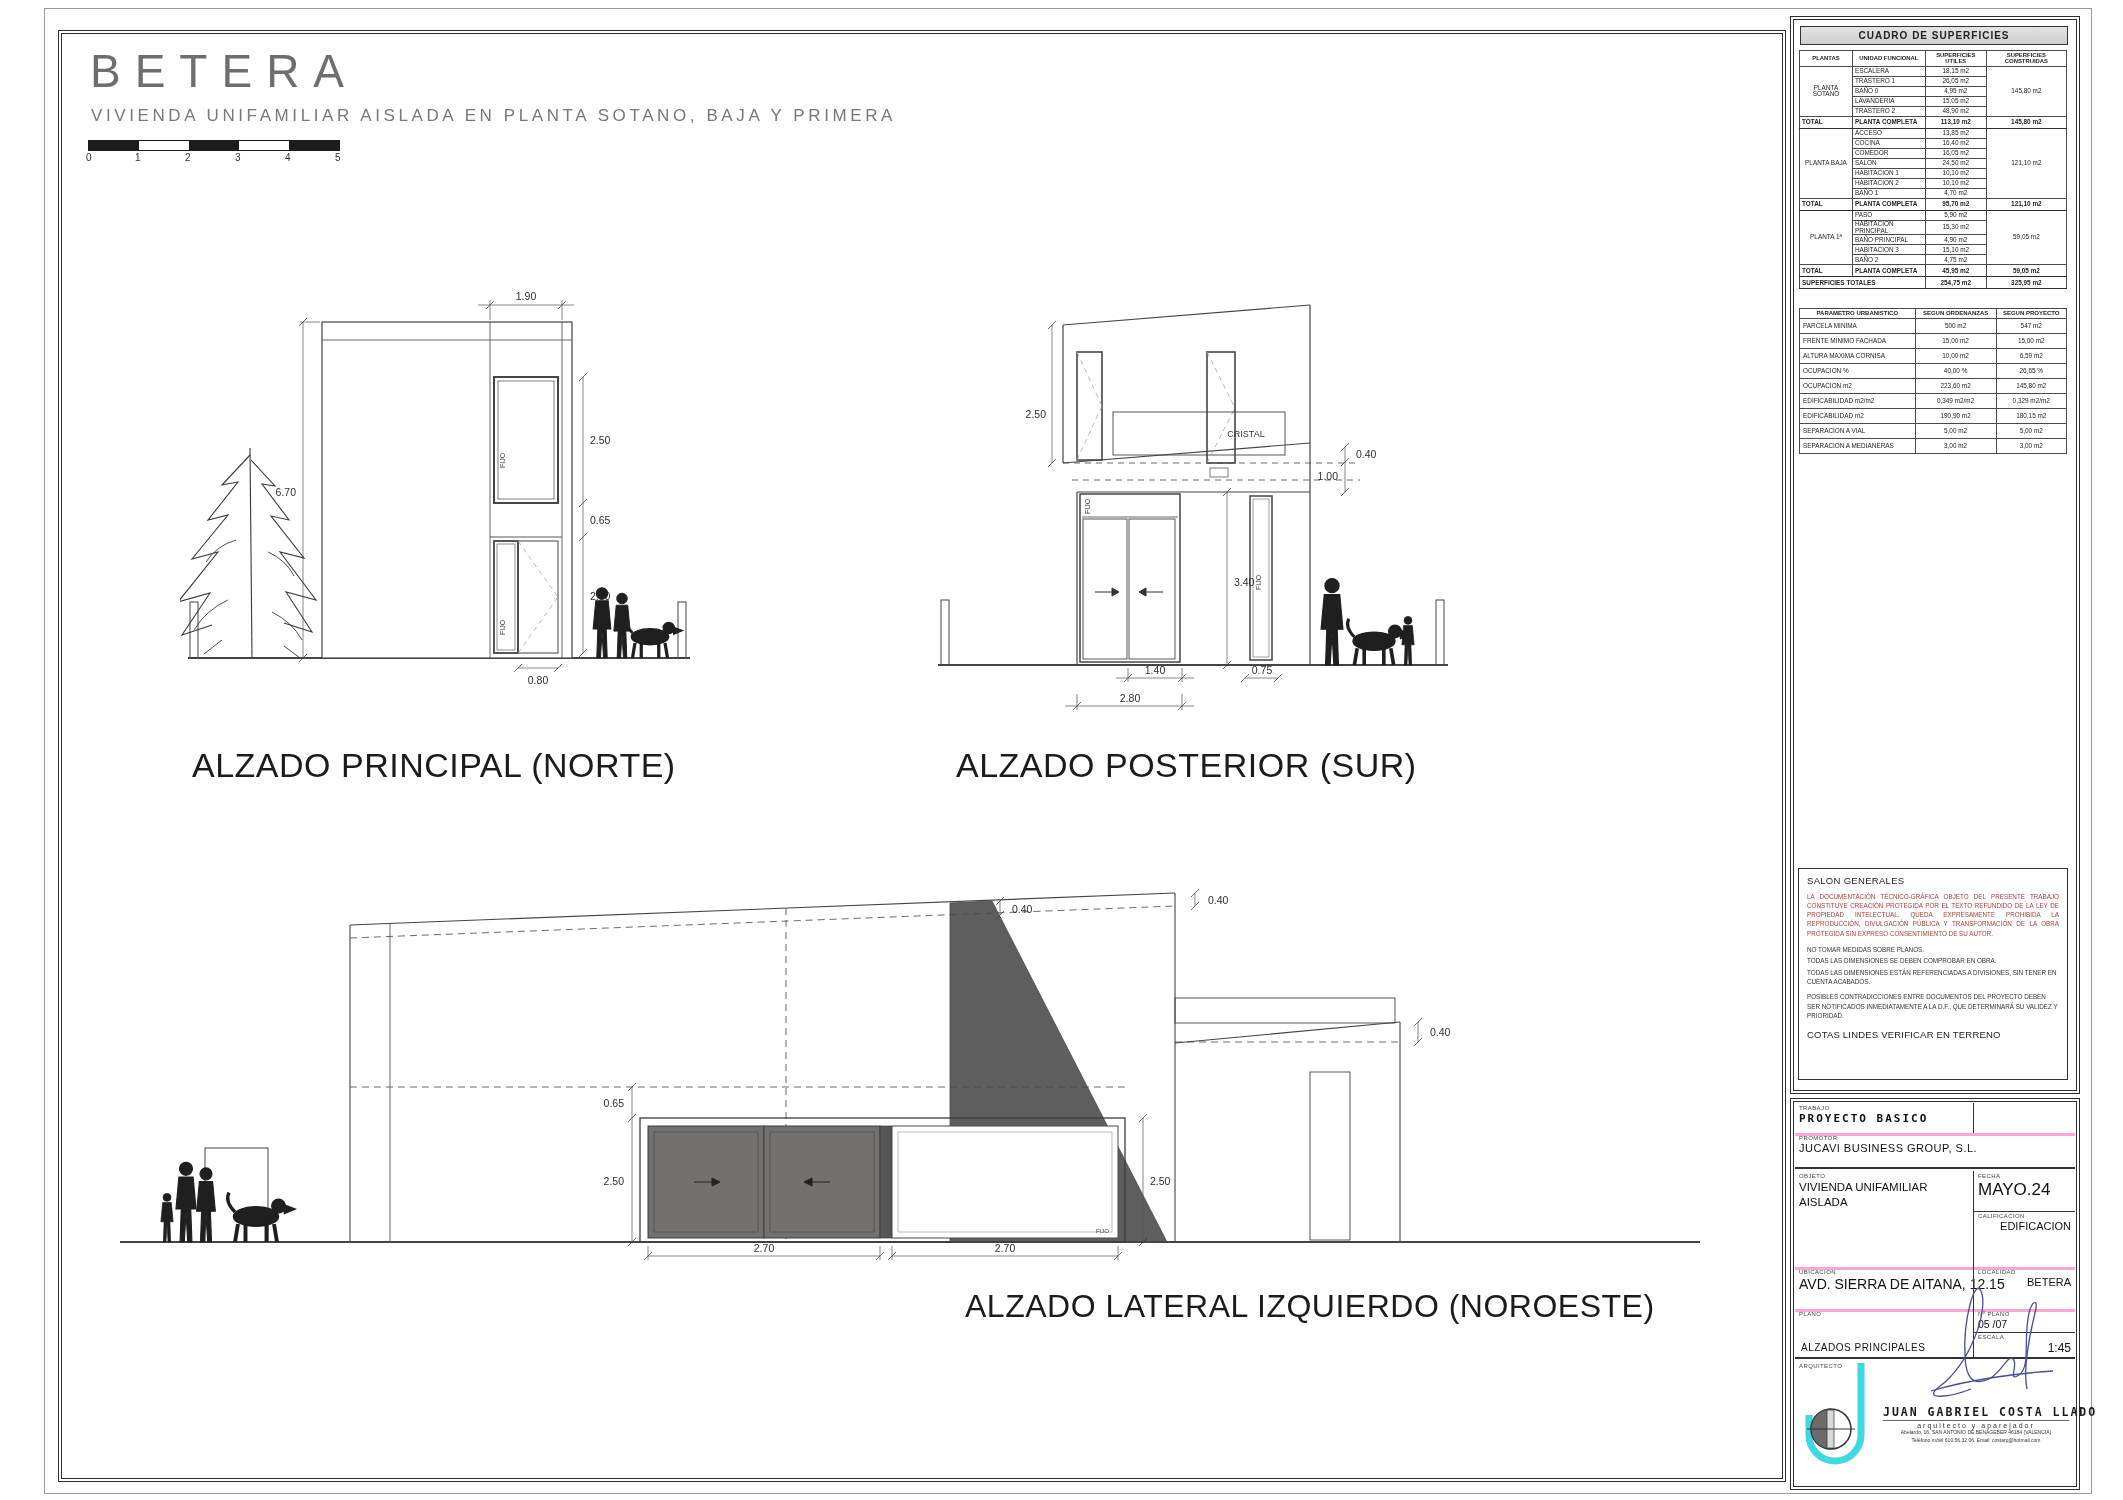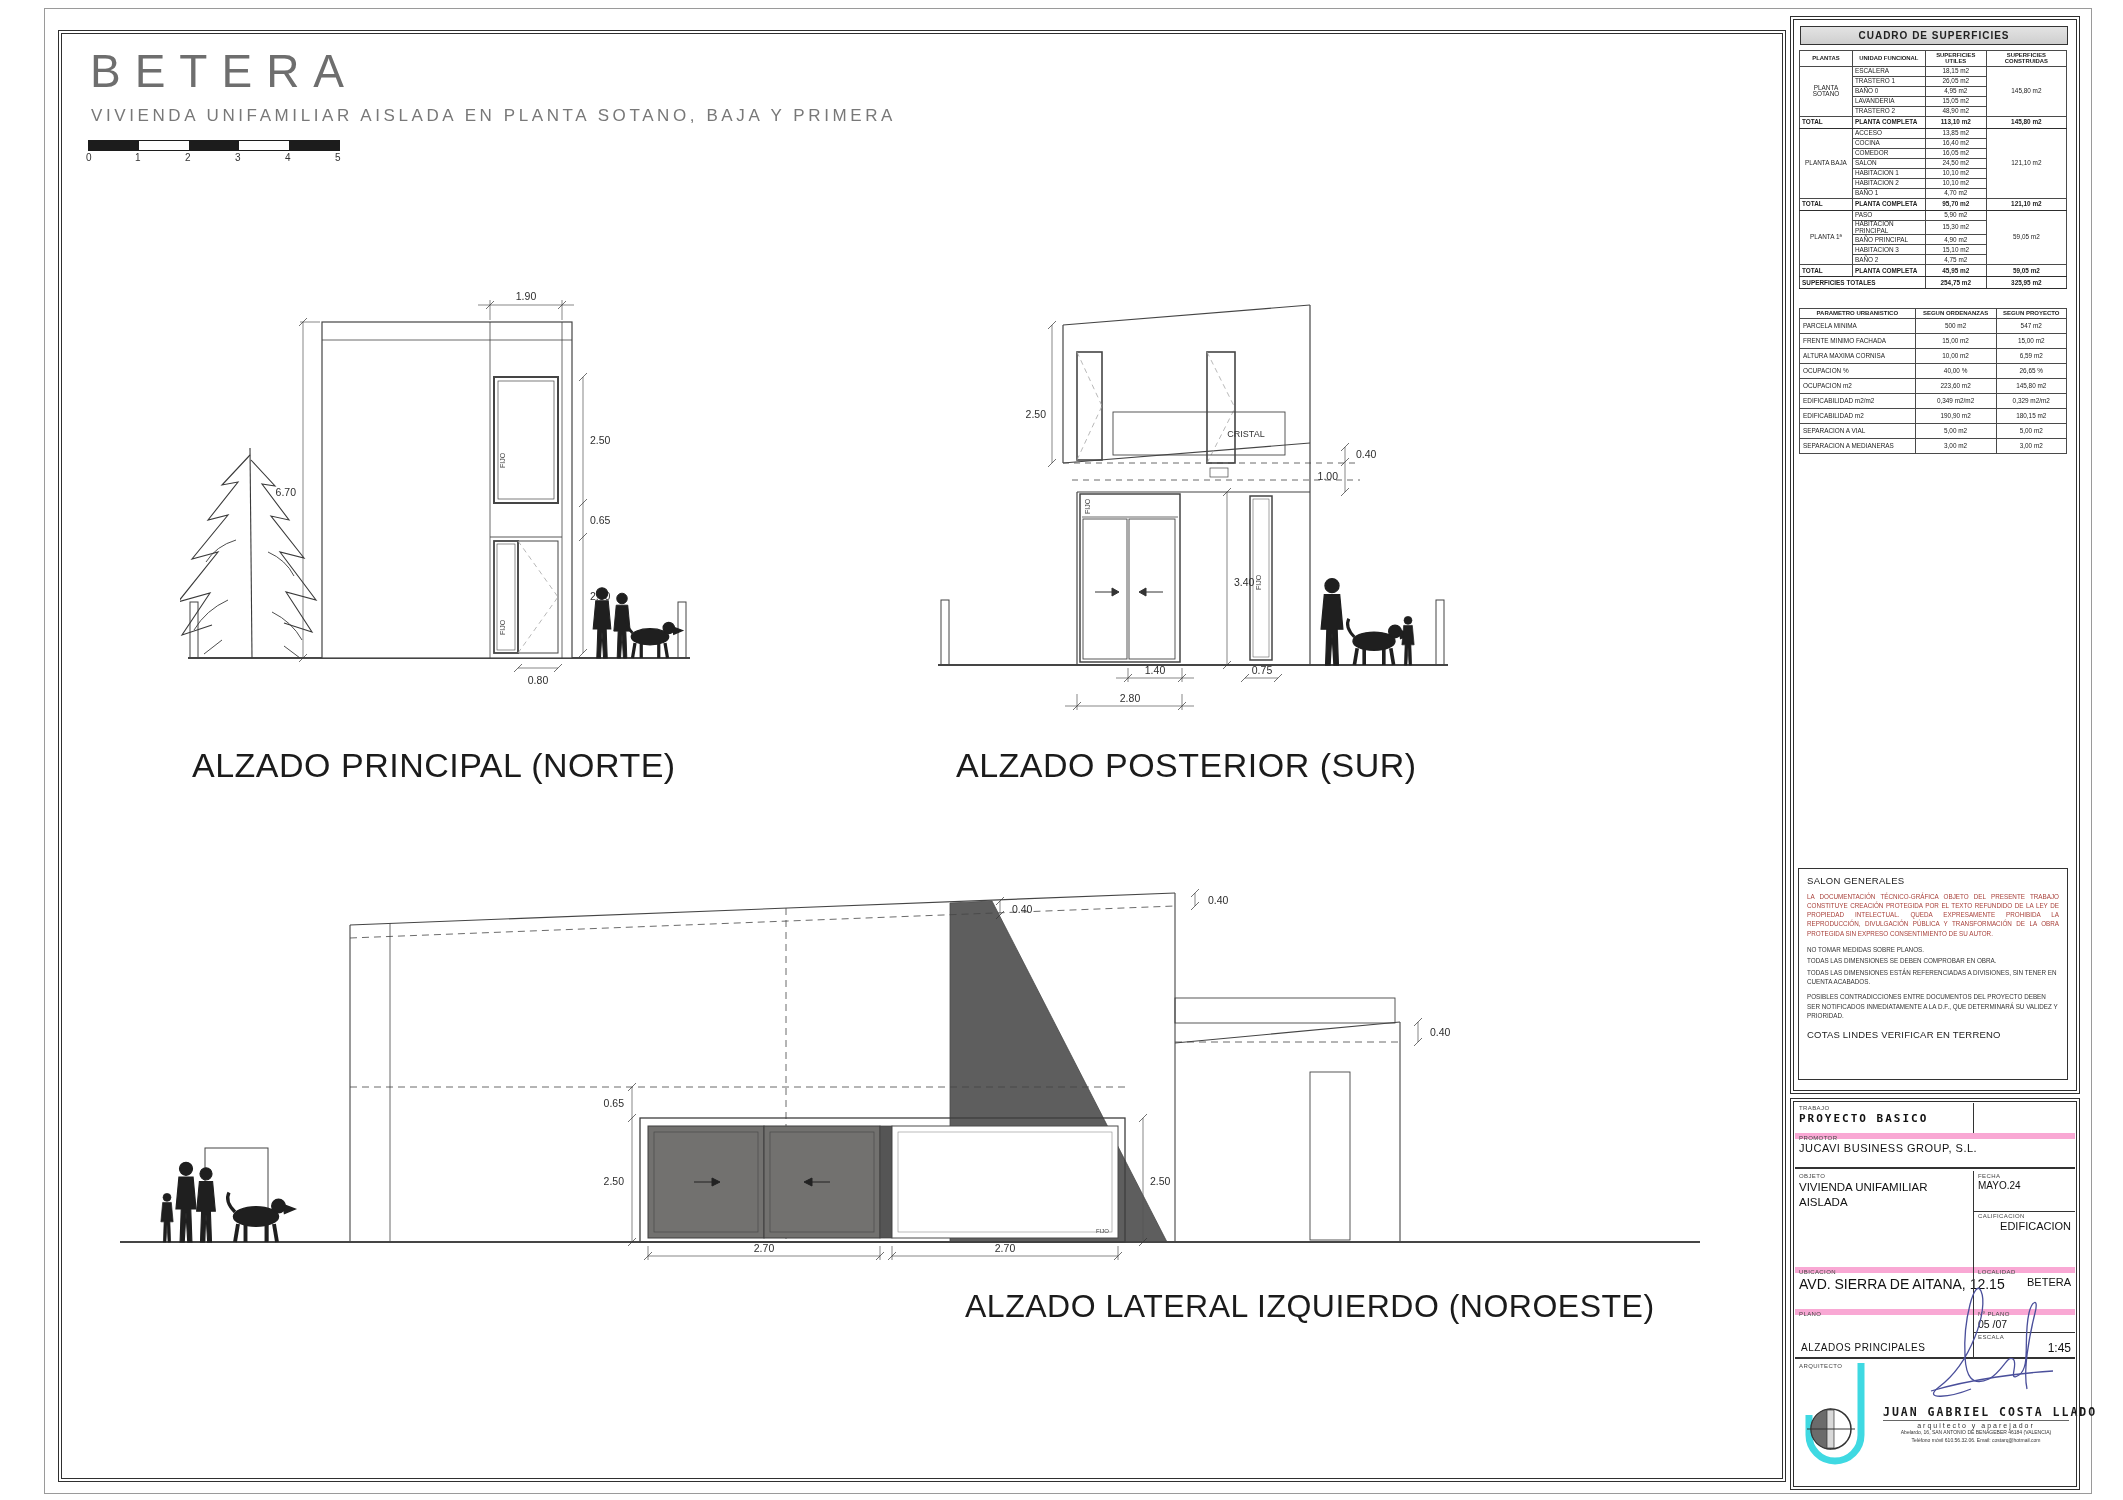--- a/index.html
+++ b/index.html
@@ -32,21 +32,21 @@
   table.ptbl th{border:1px solid #4a4a4a;font-size:6px;text-align:center;padding:1px;line-height:1.15;font-weight:bold;}
   table.ptbl td{border:1px solid #4a4a4a;padding:0 3px;height:14px;}
   table.ptbl td.c{text-align:center;}
   
   .notes{position:absolute;left:1798px;top:868px;width:270px;height:212px;border:1.4px solid #333;background:#fff;padding:6px 8px;box-sizing:border-box;}
   .notes h4{margin:0 0 6px 0;font-size:9.5px;font-weight:normal;color:#222;letter-spacing:0.3px;}
   .n-red{font-size:6.3px;line-height:1.45;color:#a8403a;text-align:justify;margin:0 0 7px 0;}
   .n-blk{font-size:6.3px;line-height:1.5;color:#333;margin:0 0 6px 0;}
   .n-big{font-size:9.5px;color:#222;margin-top:8px;letter-spacing:0.2px;}
   
-  .tb-row{position:absolute;left:4px;right:4px;border-bottom:6px solid #f9a8d4;}
+  .tb-row{position:absolute;left:4px;right:4px;border-bottom:3px solid #f9a8d4;}
   .tb-label{font-size:6px;color:#444;padding:2px 0 0 4px;letter-spacing:0.4px;}
   .tb-val{font-size:10.5px;color:#111;padding:1px 4px;}
   .techno{font-family:"DejaVu Sans Mono",monospace;font-weight:bold;letter-spacing:2px;}
   .vline{position:absolute;top:0;bottom:0;width:0;border-left:1px solid #333;}
   .sig{position:absolute;pointer-events:none;}
   .addr{font-size:5px;color:#333;text-align:center;line-height:1.5;}
   .sub-name{font-size:7px;letter-spacing:2px;color:#333;text-align:center;border-top:1px solid #666;margin-top:1px;padding-top:1px;}
 </style>
 </head>
 <body>
@@ -526,21 +526,21 @@
     <div class="tb-row" style="top:34px;height:34px;border-bottom:2.5px double #333">
       <div class="tb-label">PROMOTOR</div>
       <div class="tb-val" style="font-size:11px;letter-spacing:0.5px">JUCAVI BUSINESS GROUP, S.L.</div>
     </div>
     <div class="tb-row" style="top:72px;height:96px">
       <div class="vline" style="left:178px"></div>
       <div class="tb-label">OBJETO</div>
       <div class="tb-val" style="font-size:11.5px;width:160px;line-height:1.3">VIVIENDA UNIFAMILIAR AISLADA</div>
       <div style="position:absolute;left:179px;top:0;right:0;height:40px;border-bottom:1px solid #333">
         <div class="tb-label">FECHA</div>
-        <div class="tb-val" style="font-size:10px">MAYO.24</div>
+        <div class="tb-val" style="font-size:17px">MAYO.24</div>
       </div>
       <div style="position:absolute;left:179px;top:40px;right:0;bottom:0">
         <div class="tb-label">CALIFICACION</div>
         <div class="tb-val" style="font-size:11px;text-align:right">EDIFICACION</div>
       </div>
     </div>
     <div class="tb-row" style="top:168px;height:42px">
       <div class="vline" style="left:178px"></div>
       <div class="tb-label">UBICACION</div>
       <div class="tb-val" style="font-size:14px">AVD. SIERRA DE AITANA, 12.15</div>

